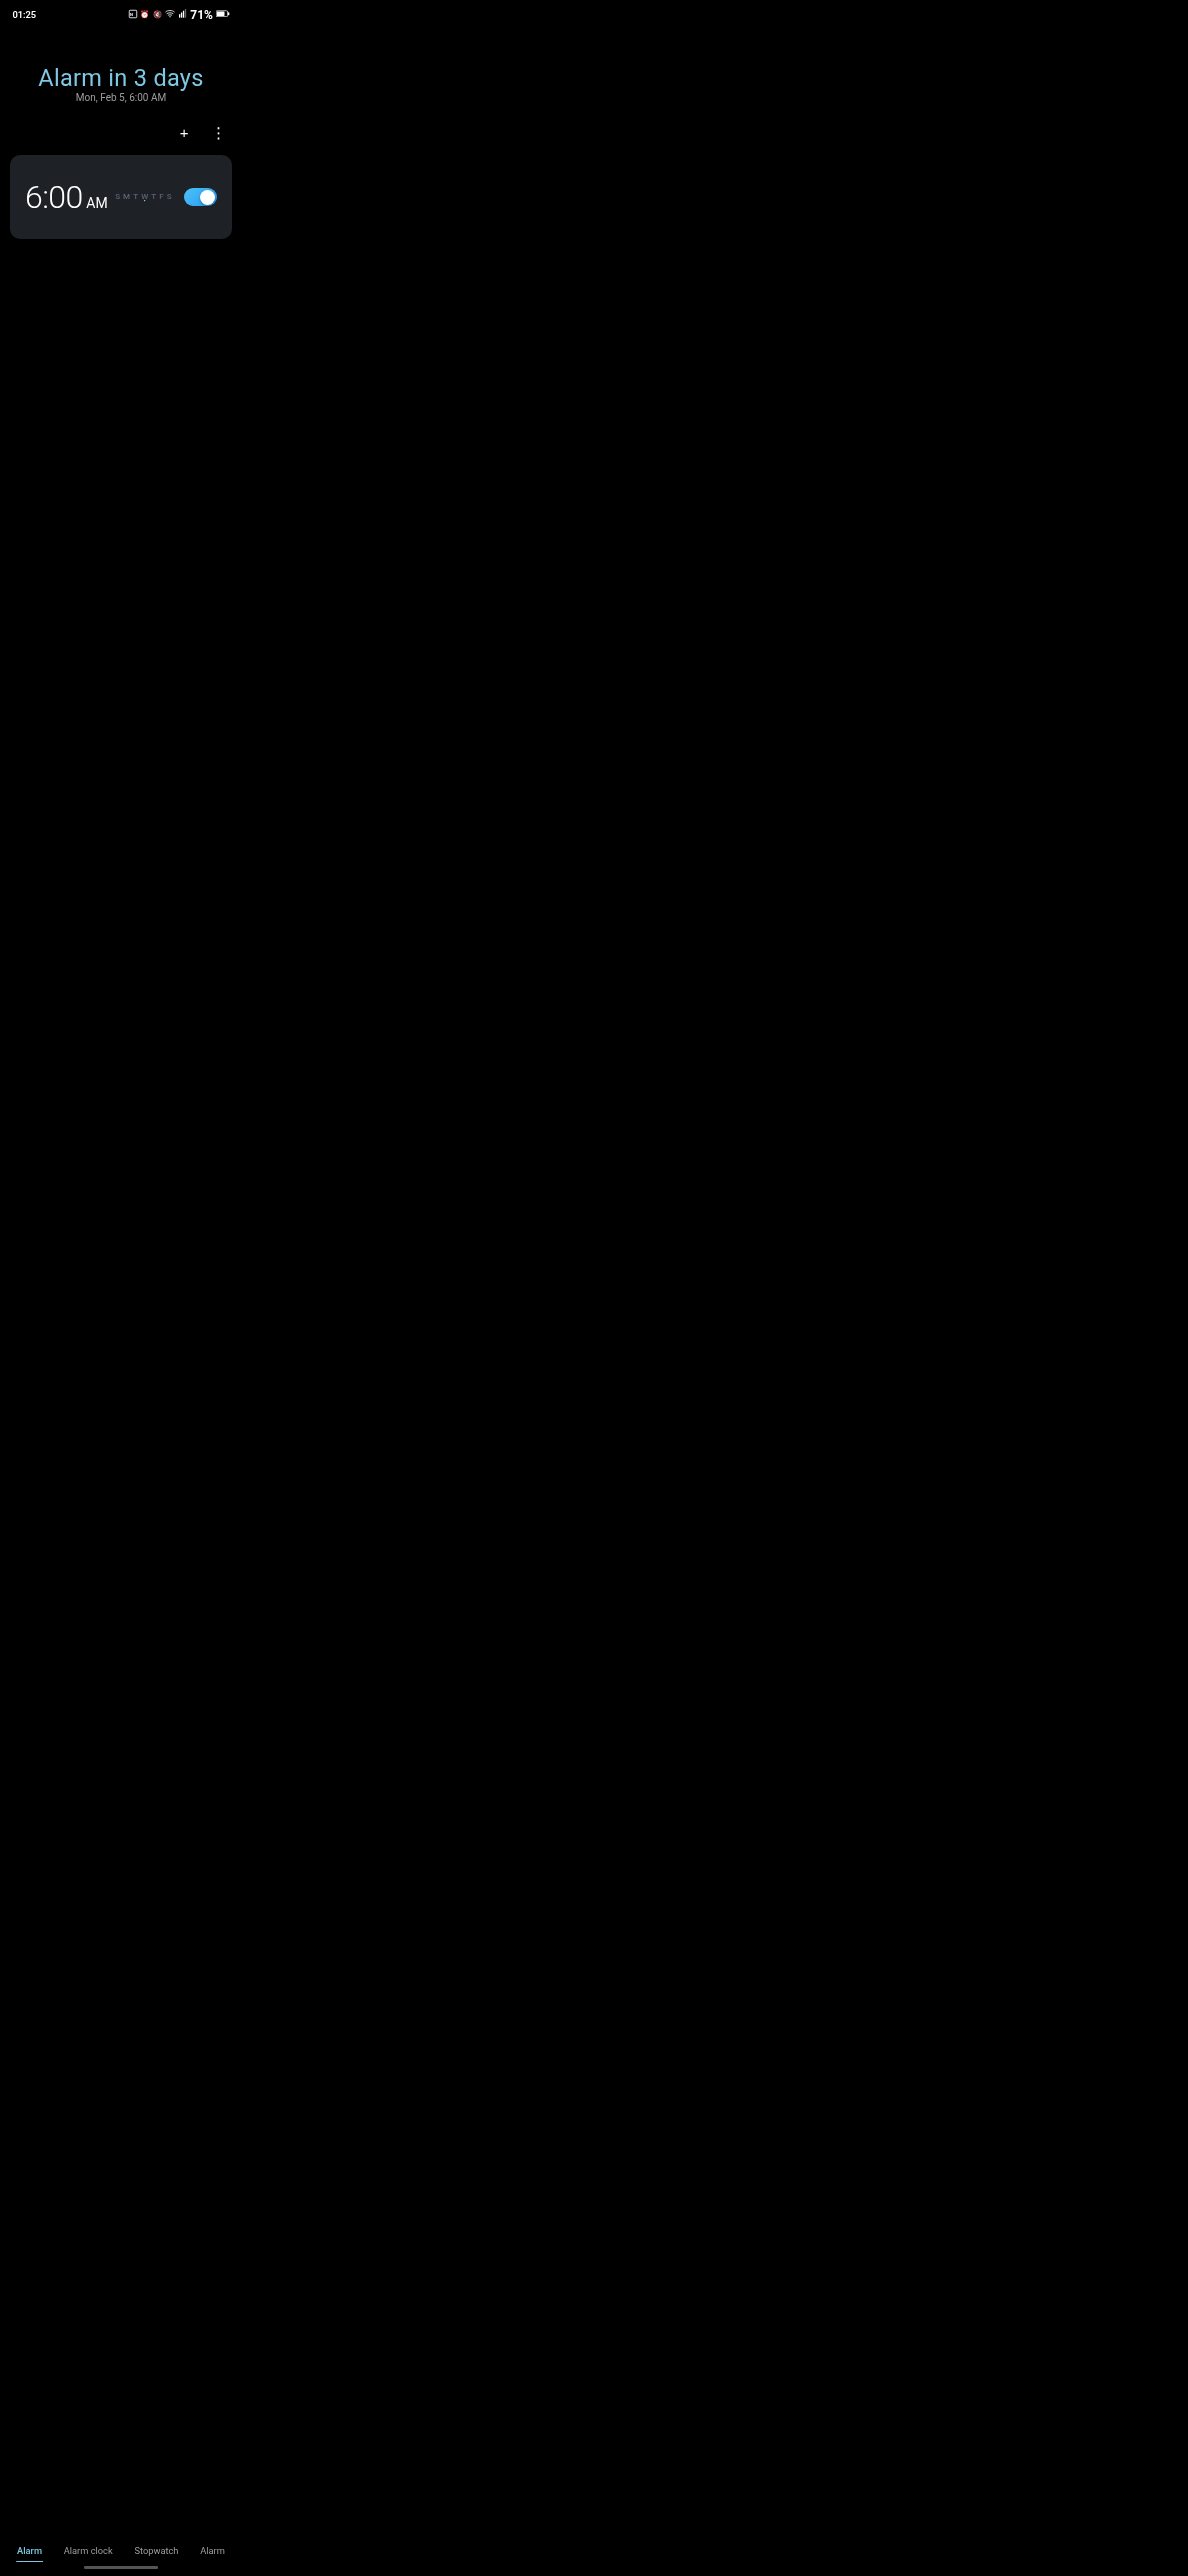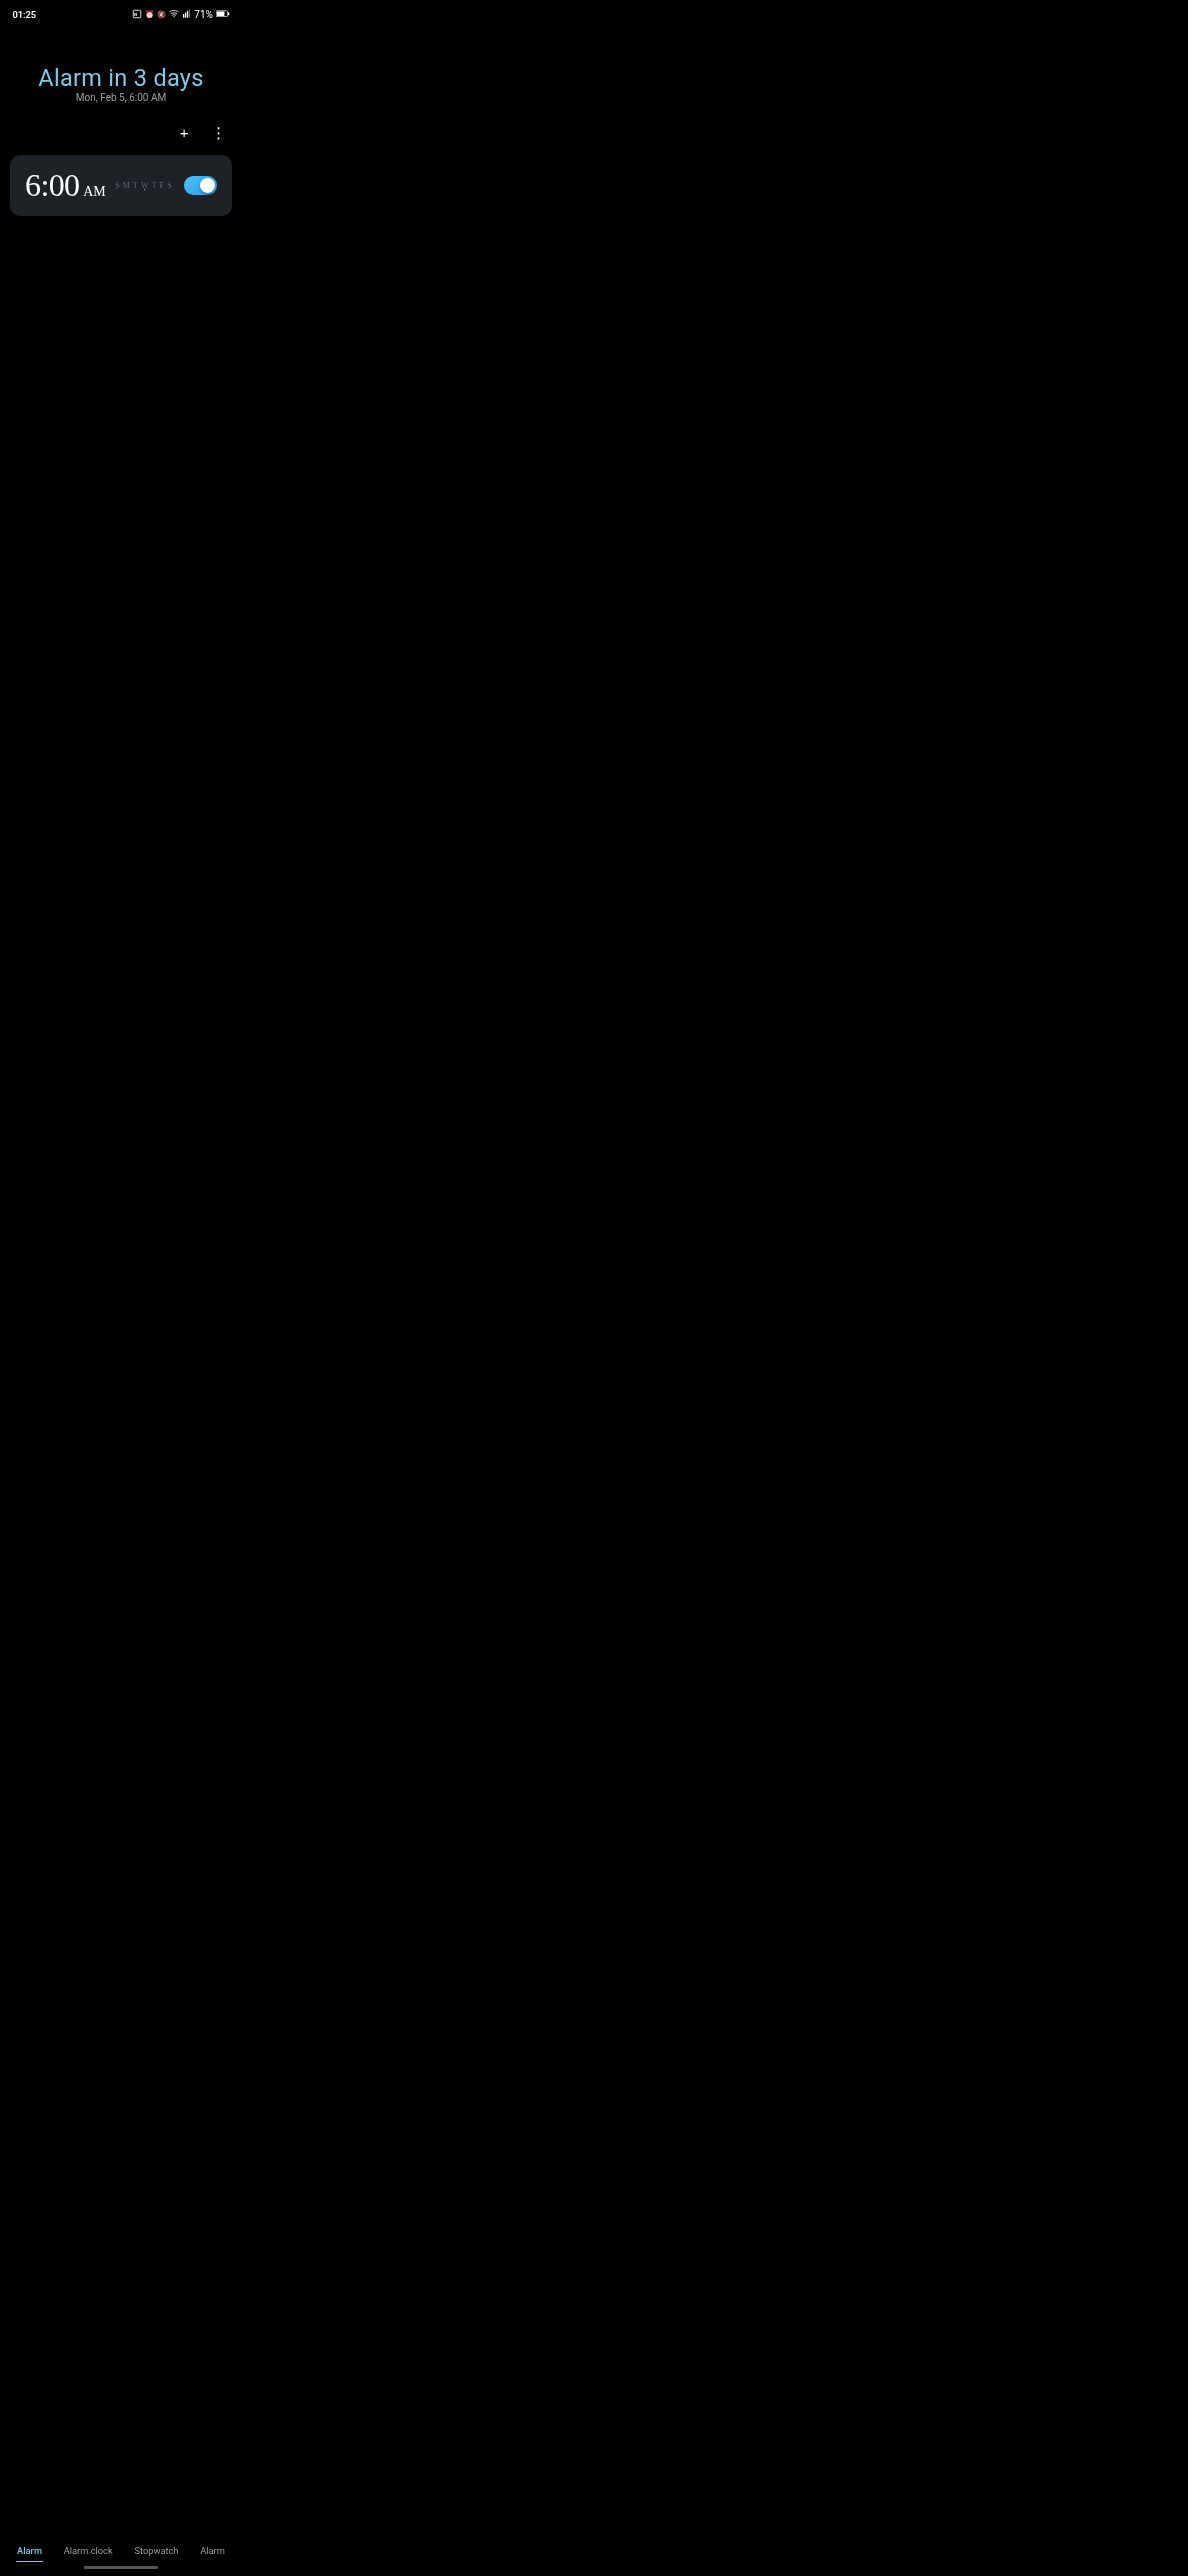--- a/index.html
+++ b/index.html
@@ -38,22 +38,23 @@
       align-items: center;
       gap: 3.1px;
     }
 
     .status-icon {
       color: #ffffff;
       font-size: 7.4px;
     }
 
     .battery-text {
-      font-size: 10px;
-      color: #ffffff;
+      font-size: 12px;
+      color: #ffffff;
+      font-weight: bold;
     }
 
     
     .main-content {
       display: flex;
       flex-direction: column;
       align-items: center;
       padding-top: 37px;
       justify-content: space-between;
     }
@@ -94,27 +95,26 @@
       align-items: center;
       justify-content: center;
       width: 22px;
       height: 22px;
     }
 
     
     .alarm-card {
       background-color: #1e2126;
       border-radius: 10px;
-      padding: 12px 15px;
+      padding: 23px 15px;
       margin: 5px 10px;
       display: flex;
       align-items: center;
       justify-content: space-between;
       width: calc(100% - 20px);
-      font-family: Liberation Serif, serif;
     }
 
     .alarm-time {
       display: flex;
       align-items: baseline;
       gap: 3.7px;
     }
 
     .alarm-time-value {
       font-size: 32px;

